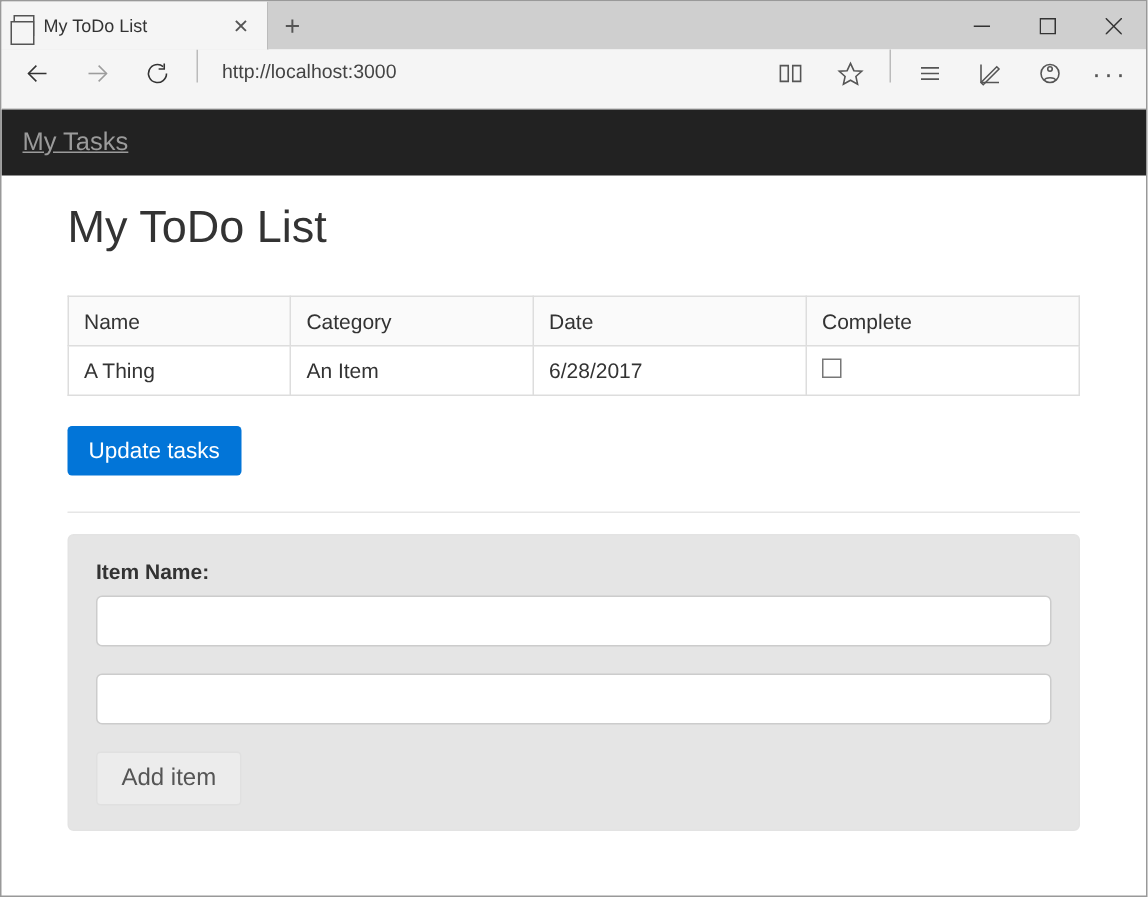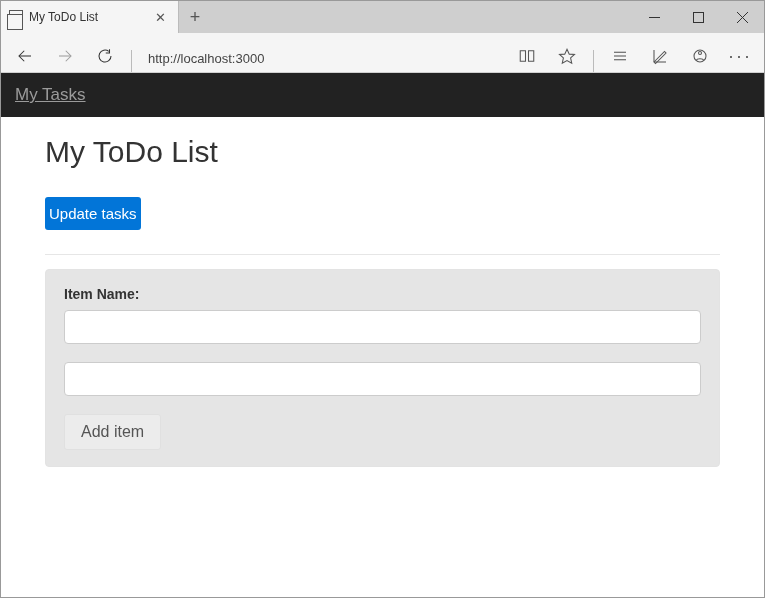--- a/index.html
+++ b/index.html
@@ -63,21 +63,21 @@
     width:44px;
     display:flex;align-items:center;justify-content:center;
     color:#333;
   }
   .winbtn svg { width:11px; height:11px; }
   
   .toolbar {
     height:40px;
     background:#f5f5f5;
     display:flex;
-    align-items:flex-end;
+    align-items:flex-start;
     padding:0 6px;
     gap:4px;
     border-bottom:1px solid #d0d0d0;
   }
   .tbtn {
     width:36px;height:32px;
     display:flex;align-items:center;justify-content:center;
     color:#333;
   }
   .tbtn svg { width:18px;height:18px;stroke:#333;stroke-width:1.4;fill:none; }
@@ -124,21 +124,21 @@
     font-weight:400;
   }
   table.tasks thead th { background:#fafafa; }
   .checkbox {
     width:13px;height:13px;border:1px solid #777;display:inline-block;
   }
   .btn-primary {
     background:#0275d8;
     color:#fff;
     font-size:15px;
-    padding:8px 4px;
+    padding:8px 14px;
     border:none;
     border-radius:3px;
     text-align:center;
   }
   hr.divider { border:none;border-top:1px solid #e6e6e6;margin:24px 0 14px; }
   .formbox {
     background:#e5e5e5;
     border:1px solid #e3e3e3;
     border-radius:4px;
     padding:16px 18px;
@@ -258,20 +258,40 @@
   <div class="ricon dots">···</div>
 </div>
 
 <div class="navbar">
   <span>My Tasks</span>
 </div>
 
 <div class="content">
   <h1 class="page-title">My ToDo List</h1>
 
+  <table class="tasks">
+    <thead>
+      <tr>
+        <th style="width:22%">Name</th>
+        <th style="width:24%">Category</th>
+        <th style="width:27%">Date</th>
+        <th>Complete</th>
+      </tr>
+    </thead>
+    <tbody>
+      <tr>
+        <td>A Thing</td>
+        <td>An Item</td>
+        <td>6/28/2017</td>
+        <td>
+          <span class="checkbox"></span>
+        </td>
+      </tr>
+    </tbody>
+  </table>
 
   <button class="btn-primary">Update tasks</button>
 
   <hr class="divider">
 
   <div class="formbox">
     <label>Item Name:</label>
     <input type="text" style="">
     <input type="text" style="">
     <button class="btn-default">Add item</button>

